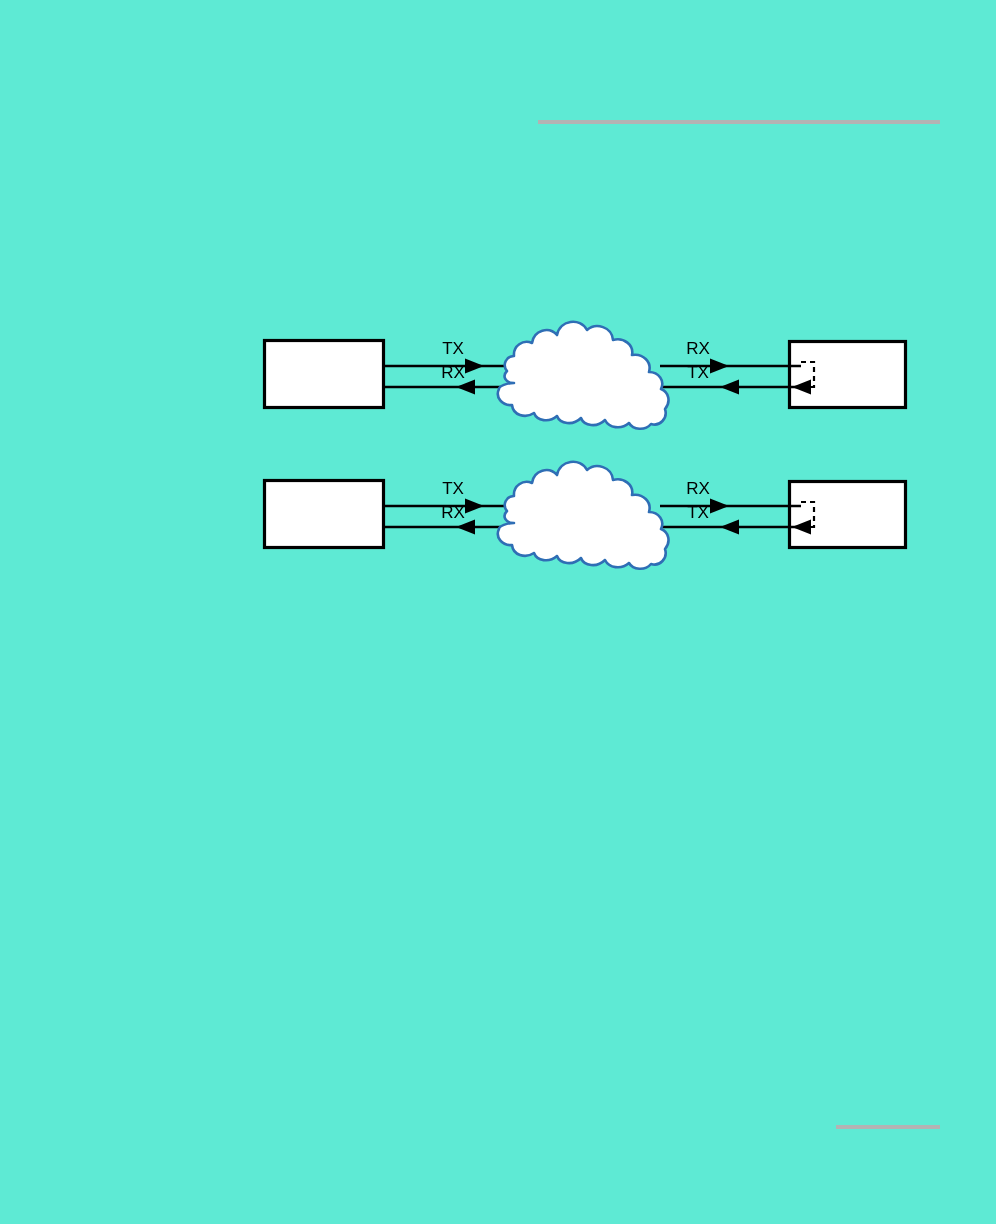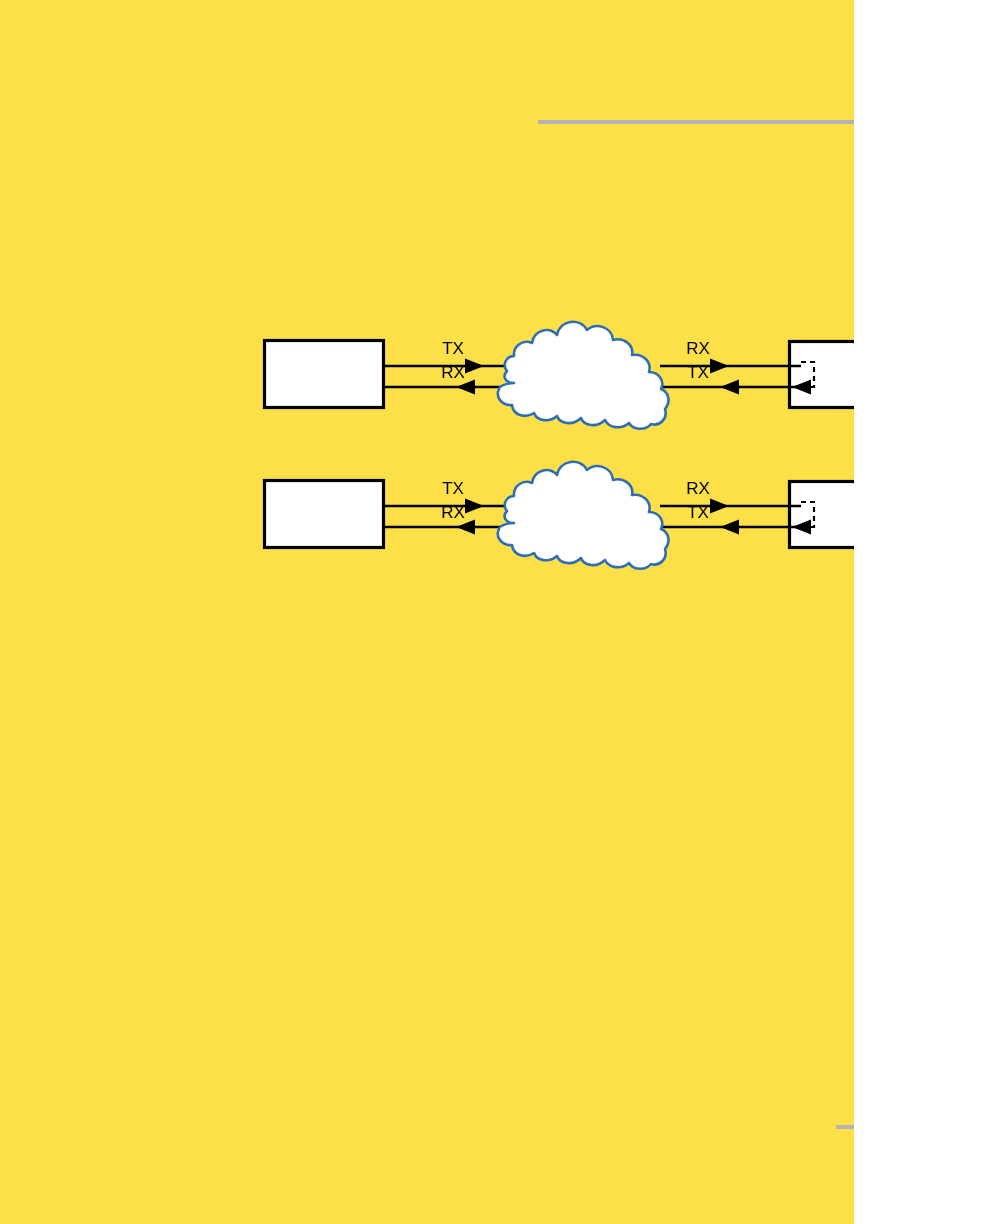--- a/index.html
+++ b/index.html
@@ -7,23 +7,23 @@
     margin: 0;
     padding: 0;
     background: #ffffff;
   }
   body {
     font-family: "Liberation Sans", sans-serif;
     color: #000000;
   }
   #page {
     position: relative;
-    width: 854px;
+    width: 996px;
     height: 1224px;
-    background: #fde047;
+    background: #5eead4;
     overflow: hidden;
   }
 
   
   .rule {
     position: absolute;
     background: #b3b3b3;
   }
   #header-rule {
     left: 538px;

